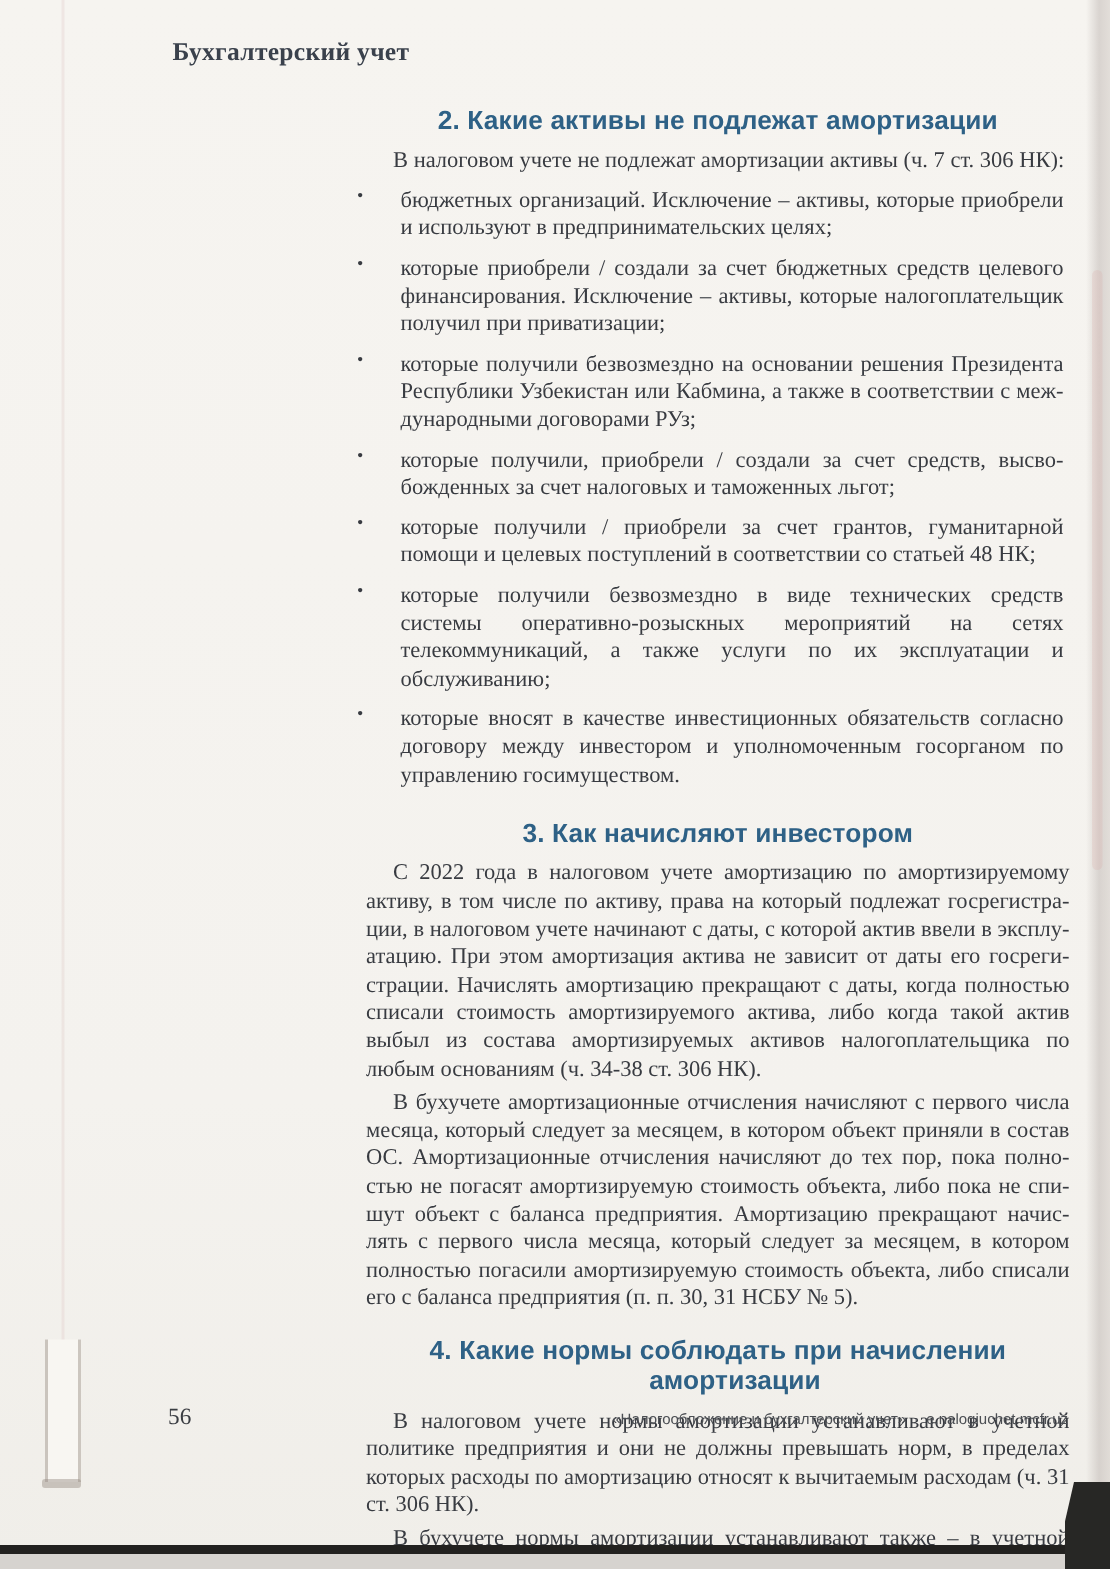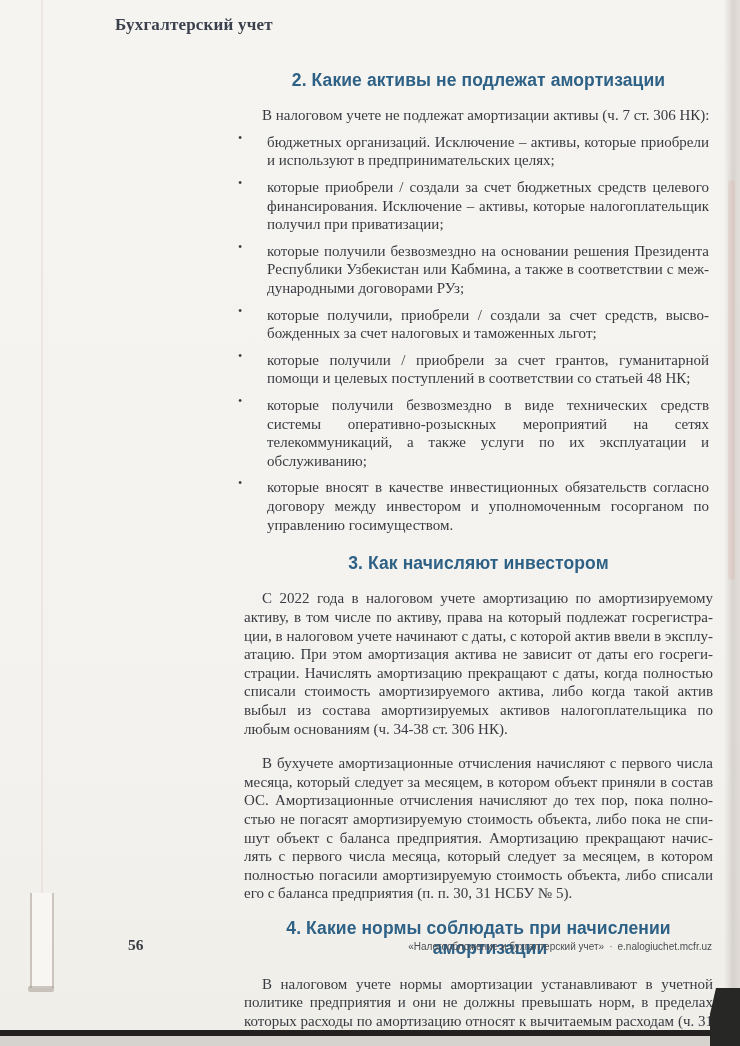--- a/index.html
+++ b/index.html
@@ -2,43 +2,43 @@
 <html lang="ru"><head>
 <meta charset="utf-8">
 <style>
   html,body{margin:0;padding:0;background:#dedcd8;}
   .page{
     position:relative;width:740px;height:1046px;overflow:hidden;
     background:linear-gradient(180deg,#f6f4f0 0%,#f4f2ee 70%,#f0eee9 100%);
     font-family:"Liberation Serif",serif;
   }
   .running-header{
-    position:absolute;left:115px;top:15px;
+    position:absolute;left:115px;top:25px;
     font-family:"Liberation Serif",serif;font-weight:bold;
     font-size:17px;color:#3a414c;letter-spacing:.2px;
   }
   .content{
     position:absolute;left:244px;top:70px;width:469px;
     color:#383b41;font-size:15px;line-height:1.24;text-align:justify;
   }
   .sec-heading{
     font-family:"Liberation Sans",sans-serif;font-weight:700;
     color:#2e6186;font-size:17.5px;line-height:1.16;
     margin:15px 0 8px;padding-left:23px;text-indent:-23px;
     letter-spacing:.1px;text-align:center;
   }
   .section:first-child .sec-heading{margin-top:0;}
-  .para{margin:16px 0 4px;text-indent:18px;}
+  .para{margin:0 0 4px;text-indent:18px;}
   .bullets{margin:0 0 4px;}
   .bullet{display:flex;margin-left:-6px;}
   .bullet .marker{flex:0 0 25px;font-size:12px;padding-top:2px;color:#383b41;}
   .bullet .bullet-text{flex:1;margin:4px;text-align:justify;}
   .page-num{
-    position:absolute;left:128px;top:936px;
-    font-family:"Liberation Serif",serif;font-weight:bold;
+    position:absolute;left:112px;top:936px;
+    font-family:"Liberation Serif",serif;font-weight:normal;
     font-size:15.5px;color:#3a3d42;
   }
   .imprint{
     position:absolute;right:28px;top:941px;
     font-family:"Liberation Sans",sans-serif;font-size:10px;color:#4b4e53;
     white-space:nowrap;
   }
   .imprint .dot{padding:0 5px;color:#6b6e72;}
   
   .edge-right{

